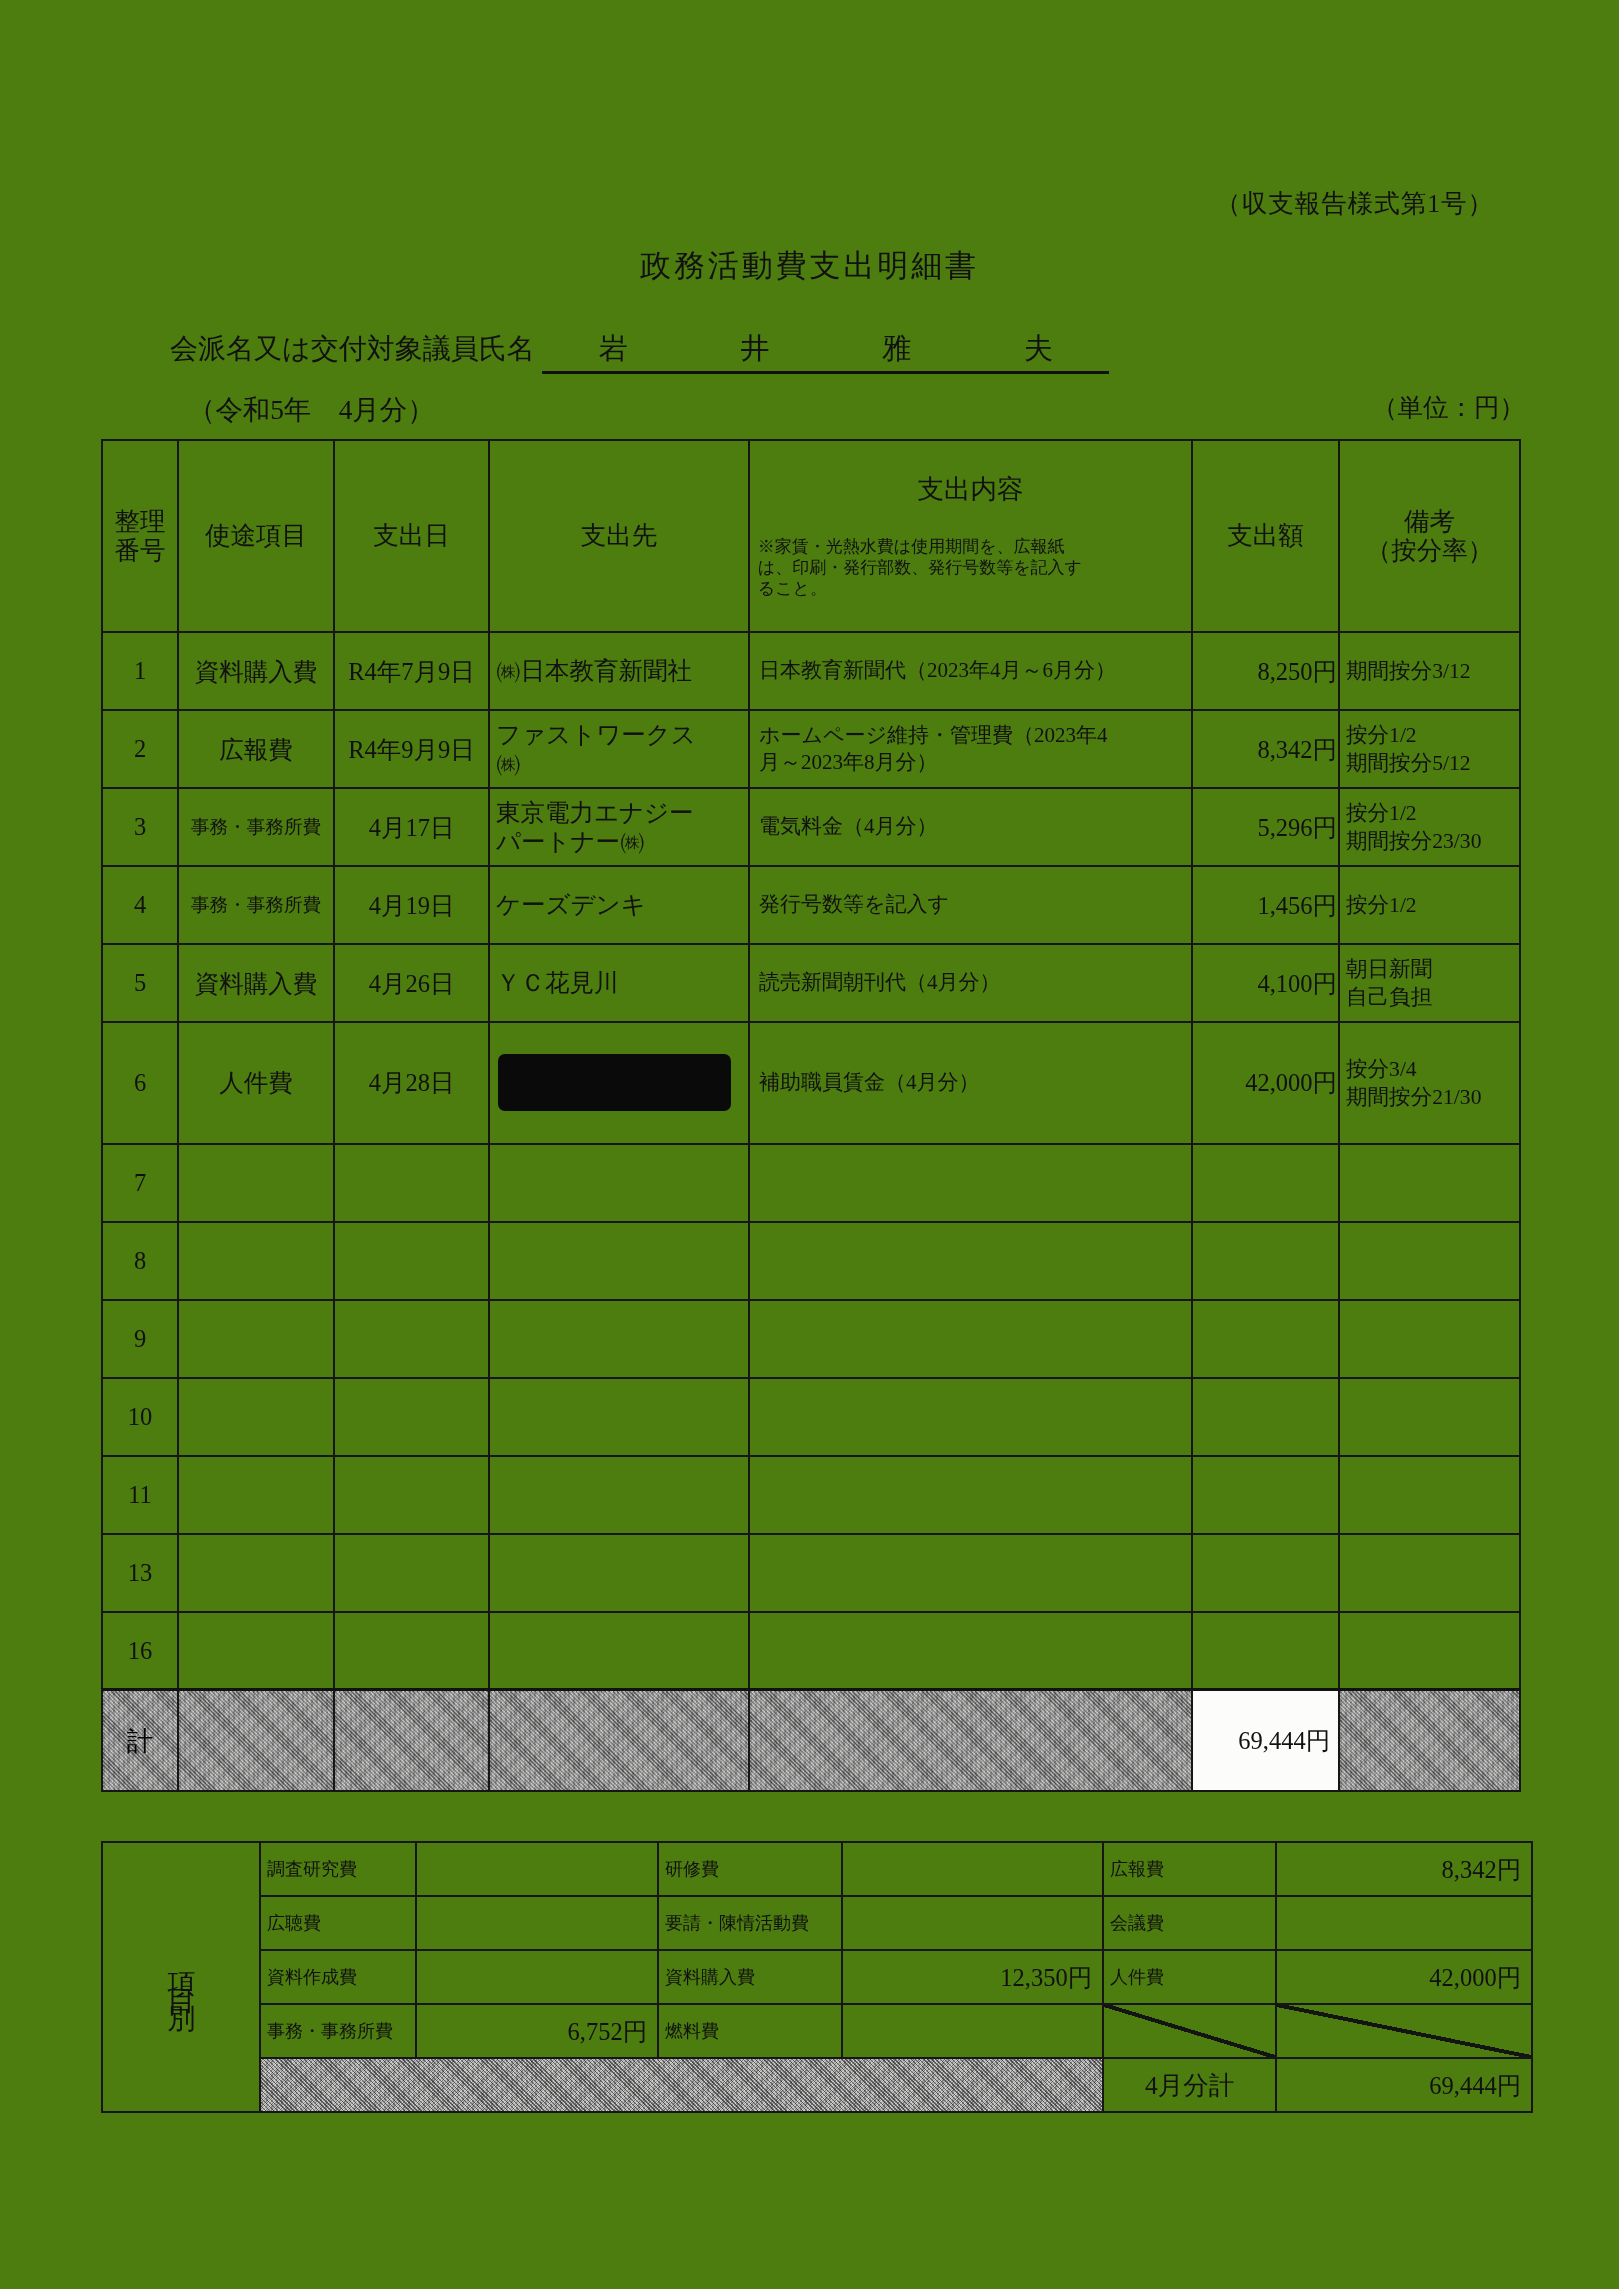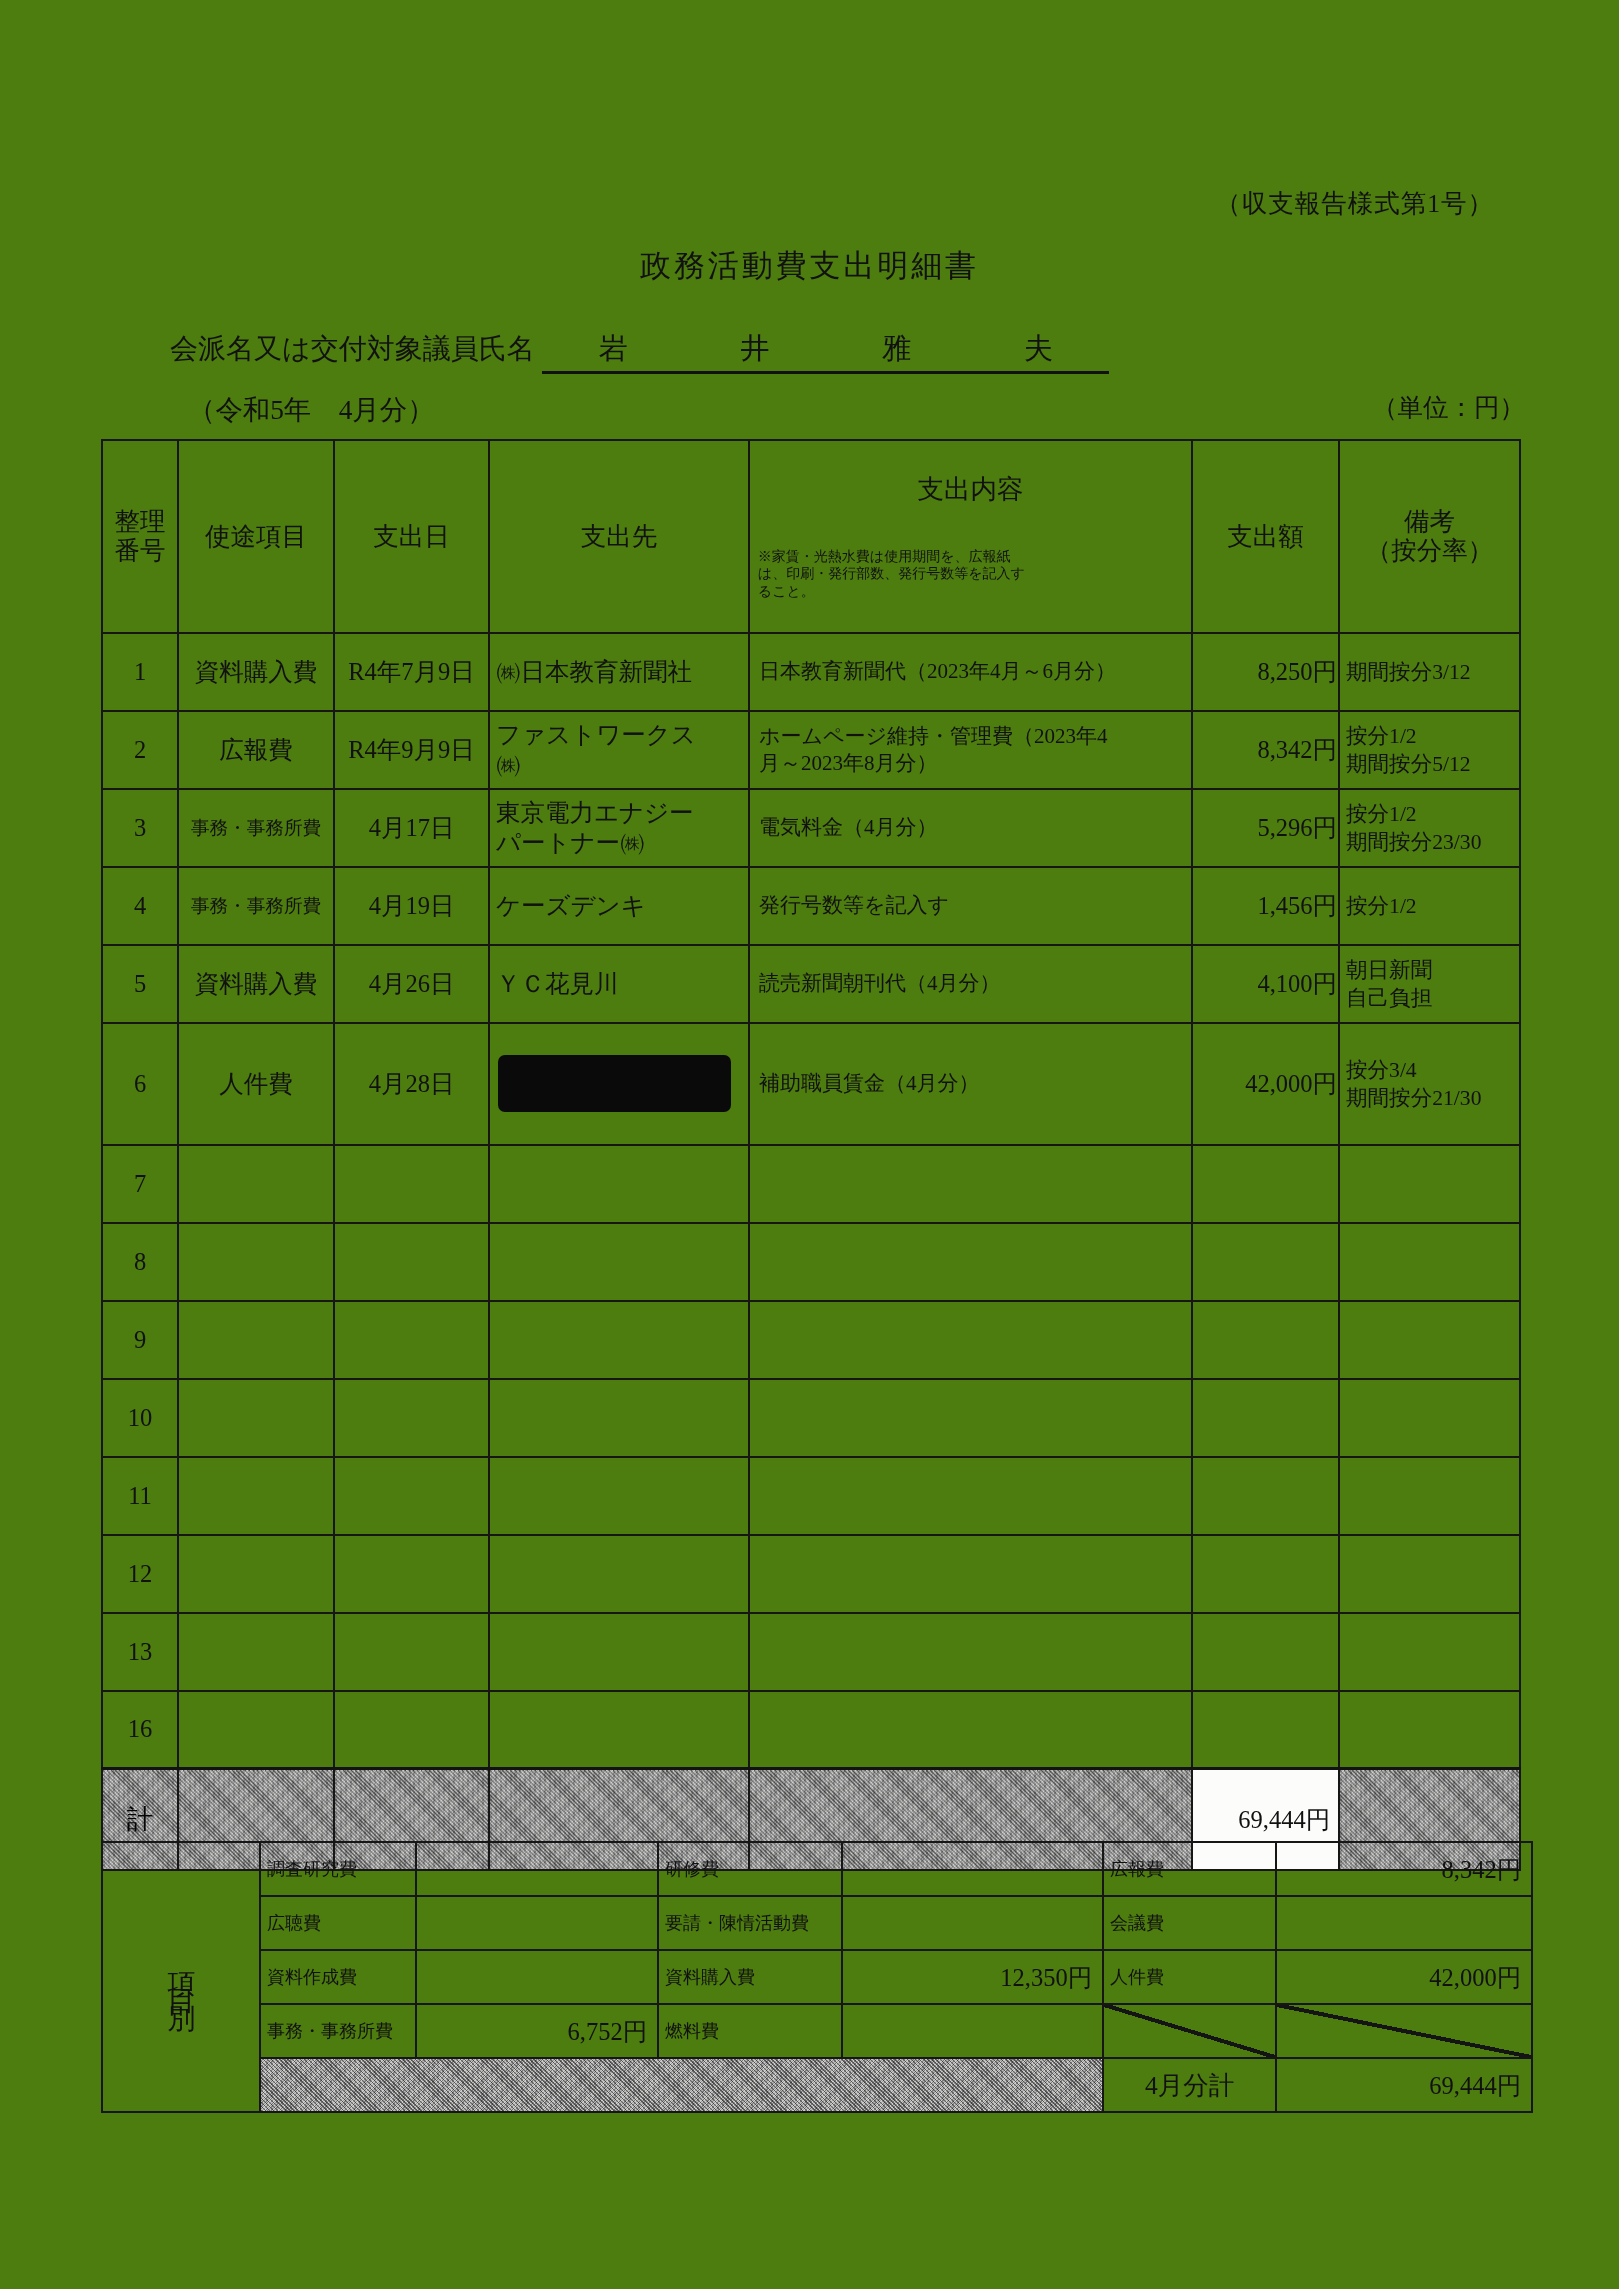--- a/index.html
+++ b/index.html
@@ -26,21 +26,21 @@
 
   
   .expense-table { position:absolute; left:101px; top:439px; width:1418px; border:2.9px solid #121212; }
   .expense-table tr { height:78px; }
   .expense-table tr.header-row { height:132px; }
   .expense-table tr.total-row { height:101px; }
   .expense-table th { font-size:25.5px; text-align:center; white-space:pre-line; line-height:1.15; }
   .th-no { font-size:24.5px; }
   .th-detail { padding:3.9px 7.8px 2px 7.8px; }
   .th-detail .detail-title { display:block; text-align:center; font-size:26.5px; }
-  .th-detail .detail-note { display:block; text-align:left; font-size:14px; white-space:pre-line; line-height:1.25; margin-top:14px; }
+  .th-detail .detail-note { display:block; text-align:left; font-size:17px; white-space:pre-line; line-height:1.25; margin-top:2px; }
   .th-remarks { font-size:23.5px; }
   .cell-no { text-align:center; font-size:24.5px; }
   .cell-category { text-align:center; font-size:24.5px; }
   .cell-category.small { font-size:18.6px; }
   .cell-date { text-align:center; font-size:24.5px; }
   .cell-payee { text-align:left; font-size:24.5px; padding:2px 5.9px; white-space:pre-line; line-height:1.2; }
   .cell-detail { text-align:left; font-size:21px; padding:2px 9px; white-space:pre-line; line-height:1.3; }
   .cell-amount { text-align:right; font-size:24.5px; padding-right:1px; }
   .cell-remarks { text-align:left; font-size:21.6px; padding:2px 5.9px; white-space:pre-line; line-height:1.3; }
   .redaction-box { width:233px; height:57px; background:#0a0a0a; border-radius:6.9px; margin-left:2px; }
@@ -223,29 +223,20 @@
     <tr>
       <td class="cell-no">11</td>
       <td></td>
           <td></td>
       <td></td>
           <td></td>
       <td></td>
           <td></td>
     </tr>
     <tr>
-      <td class="cell-no">12</td>
-      <td></td>
-          <td></td>
-      <td></td>
-          <td></td>
-      <td></td>
-          <td></td>
-    </tr>
-    <tr>
       <td class="cell-no">13</td>
       <td></td>
           <td></td>
       <td></td>
           <td></td>
       <td></td>
           <td></td>
     </tr>
     <tr>
       <td class="cell-no">16</td>

